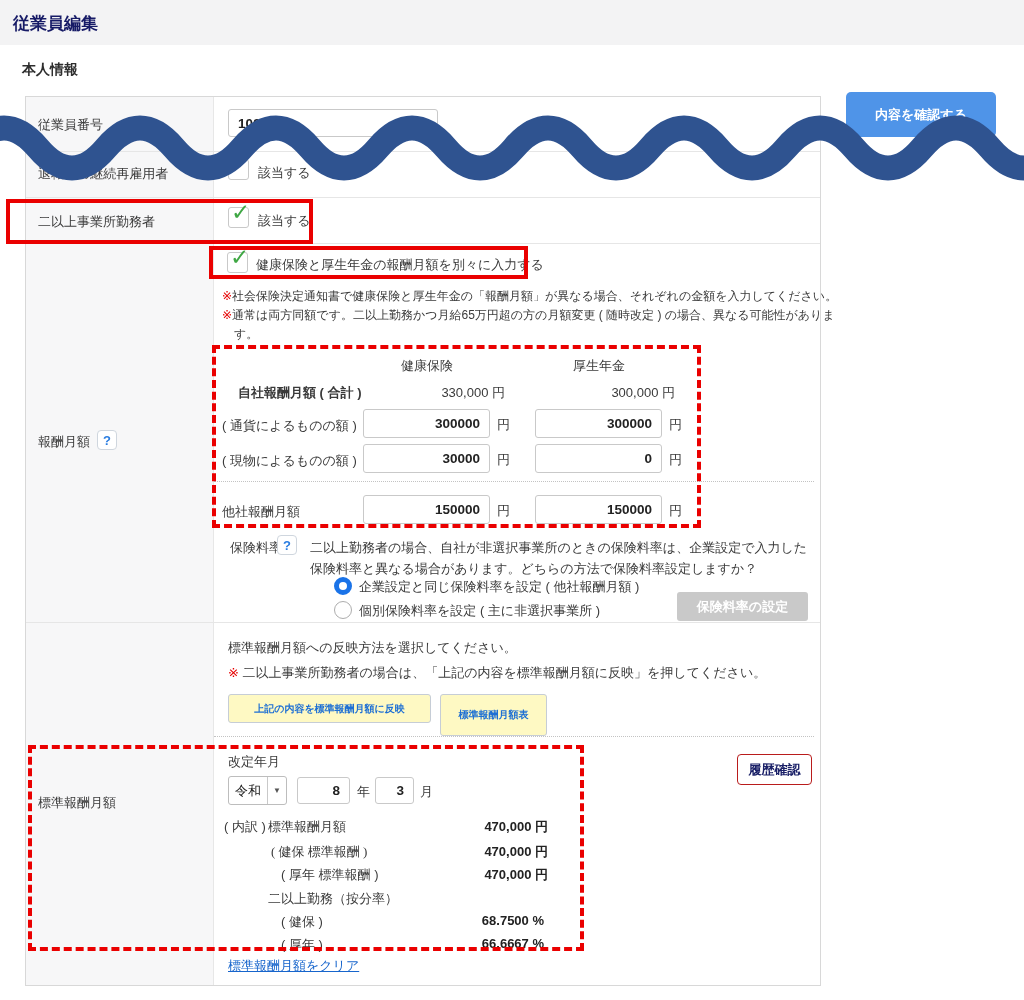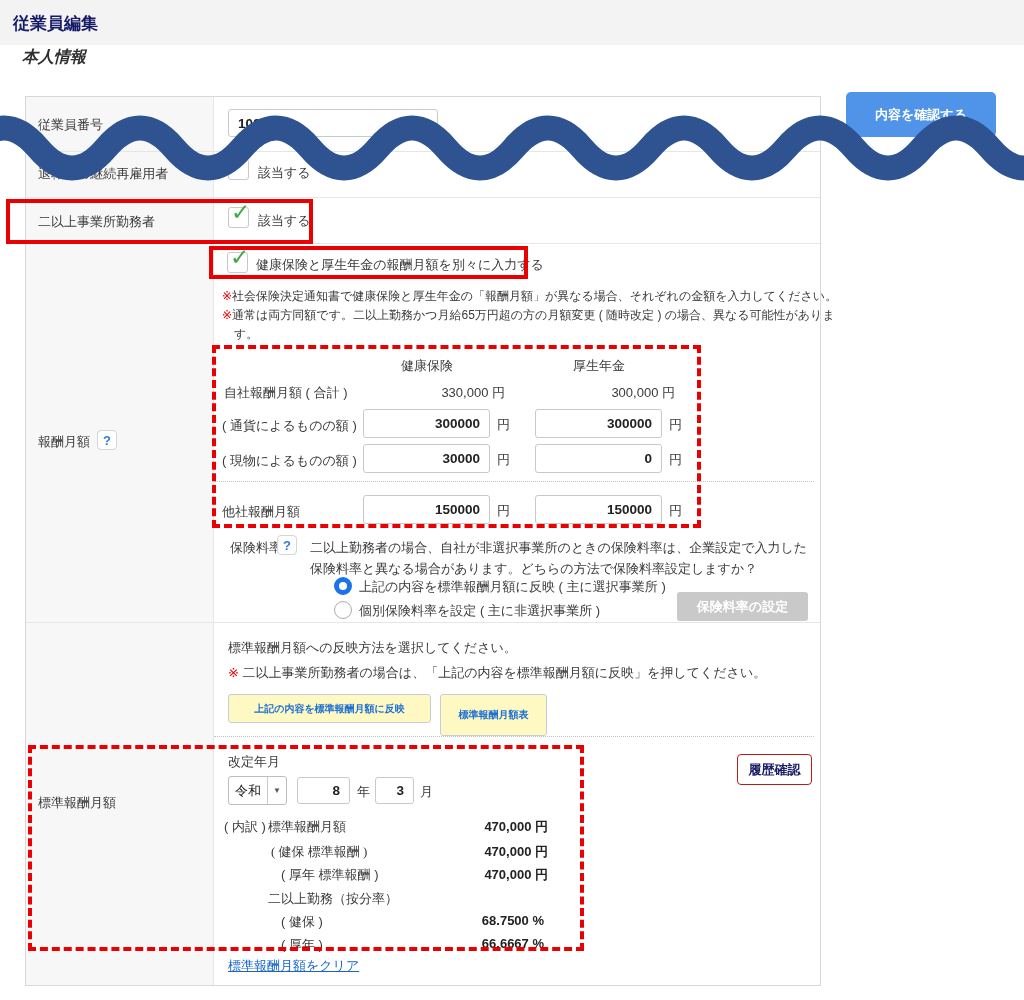--- a/index.html
+++ b/index.html
@@ -39,21 +39,21 @@
   a.link{color:#1765cc;text-decoration:underline;font-size:13px;}
 </style>
 </head>
 <body>
 
 <div id="stage">
 
   <div class="abs" style="left:0;top:0;width:1024px;height:45px;background:#f3f3f4;"></div>
   <div class="abs" style="left:13px;top:12px;font-size:17px;font-weight:700;color:#161a66;">従業員編集</div>
 
-  <div class="abs" style="left:22px;top:47px;font-size:16px;font-weight:700;color:#2e2e2e;font-style:italic;">本人情報</div>
+  <div class="abs" style="left:22px;top:61px;font-size:14px;font-weight:700;color:#2e2e2e;">本人情報</div>
 
   <div class="abs bluebtn" style="left:846px;top:92px;width:150px;height:45px;z-index:6;">内容を確認する</div>
 
   <div class="abs" style="left:25px;top:96px;width:796px;height:890px;border:1px solid #d8d8d8;box-sizing:border-box;background:#fff;"></div>
   <div class="abs" style="left:26px;top:97px;width:188px;height:888px;background:#f7f7f8;border-right:1px solid #e7e7e7;box-sizing:border-box;"></div>
 
   <div class="abs hline" style="left:26px;top:151px;width:794px;"></div>
   <div class="abs hline" style="left:26px;top:197px;width:794px;"></div>
   <div class="abs hline" style="left:26px;top:243px;width:794px;"></div>
   <div class="abs hline" style="left:26px;top:622px;width:794px;"></div>
@@ -84,21 +84,21 @@
   <div class="abs note" style="left:222px;top:287px;white-space:nowrap;">
     <span class="mark">※</span><span>社会保険決定通知書で健康保険と厚生年金の「報酬月額」が異なる場合、それぞれの金額を入力してください。</span>
   </div>
   <div class="abs note" style="left:222px;top:306px;width:606px;padding-left:12px;text-indent:-12px;">
     <span class="mark">※</span><span>通常は両方同額です。二以上勤務かつ月給65万円超の方の月額変更 ( 随時改定 ) の場合、異なる可能性があります。</span>
   </div>
 
   <div class="abs lbl" style="left:363px;top:357px;width:128px;text-align:center;">健康保険</div>
   <div class="abs lbl" style="left:535px;top:357px;width:128px;text-align:center;">厚生年金</div>
 
-  <div class="abs lbl" style="left:224px;top:384px;">自社報酬月額 ( 合計 )</div>
+  <div class="abs lbl" style="left:238px;top:384px;font-weight:bold;">自社報酬月額 ( 合計 )</div>
   <div class="abs money" style="left:380px;top:384px;width:125px;">330,000 円</div>
   <div class="abs money" style="left:550px;top:384px;width:125px;">300,000 円</div>
 
   <div class="abs lbl" style="left:222px;top:417px;">( 通貨によるものの額 )</div>
   <input class="abs numin" style="left: 363px; top: 409px;" value="300000">
   <span class="abs unit" style="left:497px;top:416px;">円</span>
   <input class="abs numin" style="left: 535px; top: 409px;" value="300000">
   <span class="abs unit" style="left:669px;top:416px;">円</span>
 
   <div class="abs lbl" style="left:222px;top:452px;">( 現物によるものの額 )</div>
@@ -114,21 +114,21 @@
   <span class="abs unit" style="left:497px;top:502px;">円</span>
   <input class="abs numin" style="left: 535px; top: 495px;" value="150000">
   <span class="abs unit" style="left:669px;top:502px;">円</span>
 
   <div class="abs reddash" style="left:212px;top:345px;width:489px;height:183px;"></div>
 
   <div class="abs lbl" style="left:230px;top:539px;">保険料率</div>
   <div class="abs helpicon" style="left:277px;top:535px;">?</div>
   <div class="abs lbl" style="left:310px;top:537px;width:505px;line-height:21px;">二以上勤務者の場合、自社が非選択事業所のときの保険料率は、企業設定で入力した保険料率と異なる場合があります。どちらの方法で保険料率設定しますか？</div>
   <div class="abs radio on" style="left:334px;top:577px;"></div>
-  <div class="abs lbl" style="left:359px;top:578px;">上記の内容を標準報酬月額に反映 ( 主に選択事業所 )</div>
+  <div class="abs lbl" style="left:359px;top:578px;">企業設定と同じ保険料率を設定 ( 他社報酬月額 )</div>
   <div class="abs radio off" style="left:334px;top:601px;"></div>
   <div class="abs lbl" style="left:359px;top:602px;">個別保険料率を設定 ( 主に非選択事業所 )</div>
   <div class="abs graybtn" style="left:677px;top:592px;width:131px;height:29px;">保険料率の設定</div>
 
   <div class="abs lbl" style="left:228px;top:664px;">
     <span class="mark">※</span>
     <span>二以上事業所勤務者の場合は、「上記の内容を標準報酬月額に反映」を押してください。</span>
   </div>
   <div class="abs lbl" style="left:228px;top:639px;">標準報酬月額への反映方法を選択してください。</div>
   <div class="abs ghostbtn" style="left:228px;top:694px;width:203px;height:29px;">上記の内容を標準報酬月額に反映</div>

